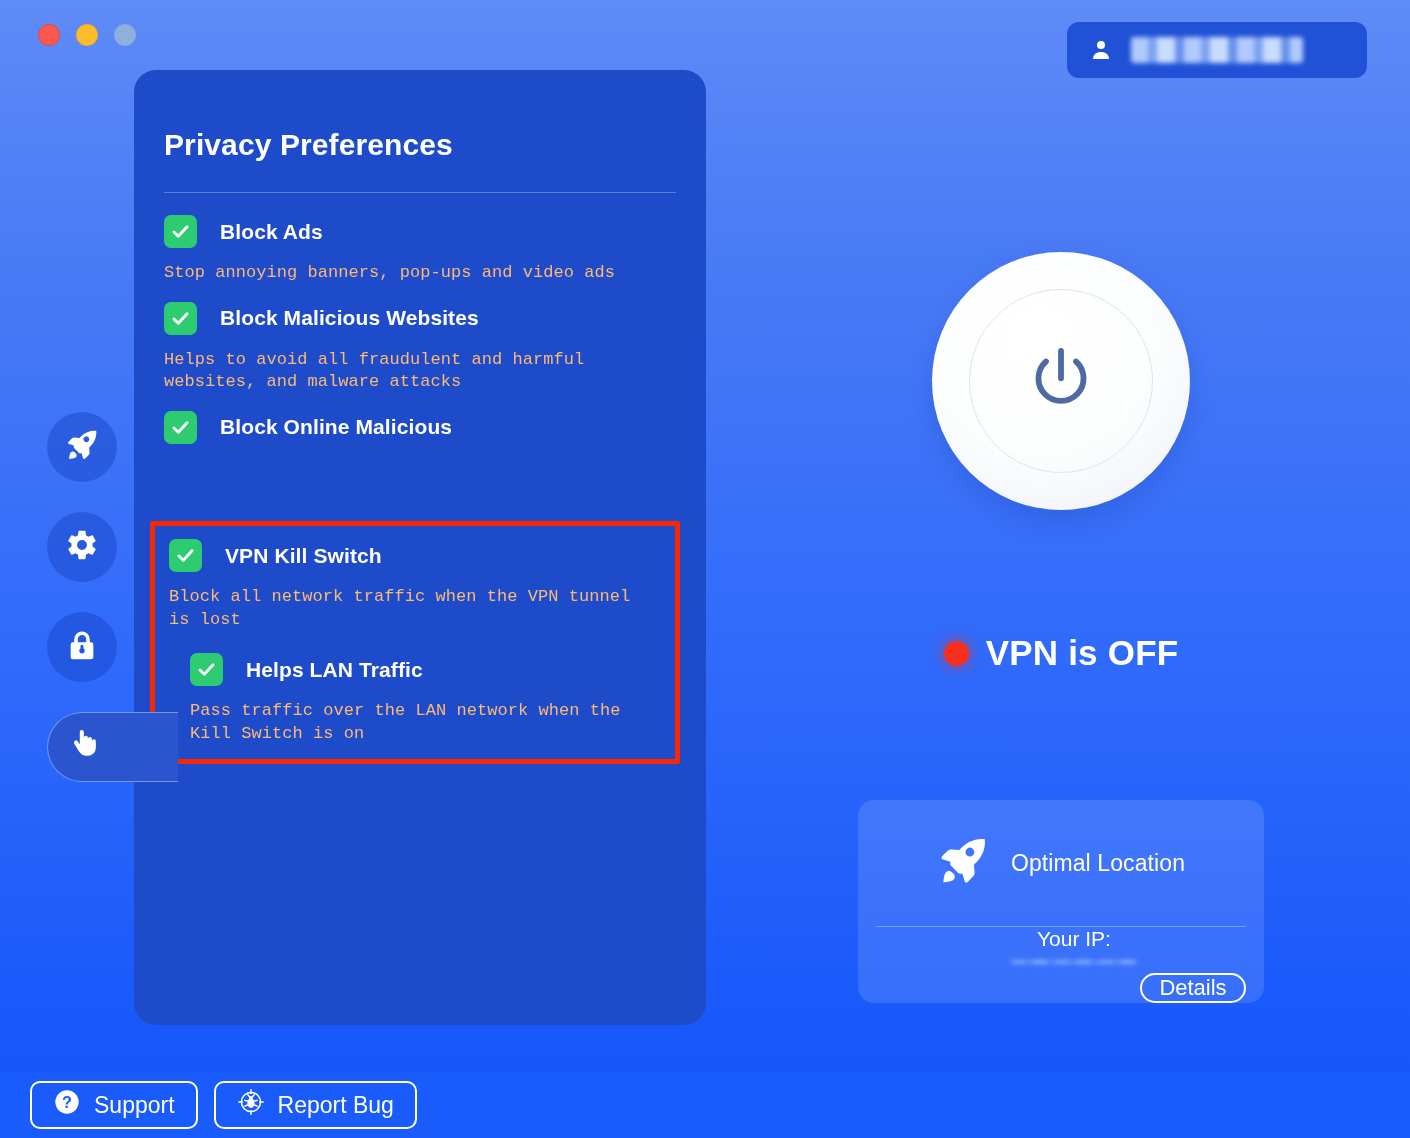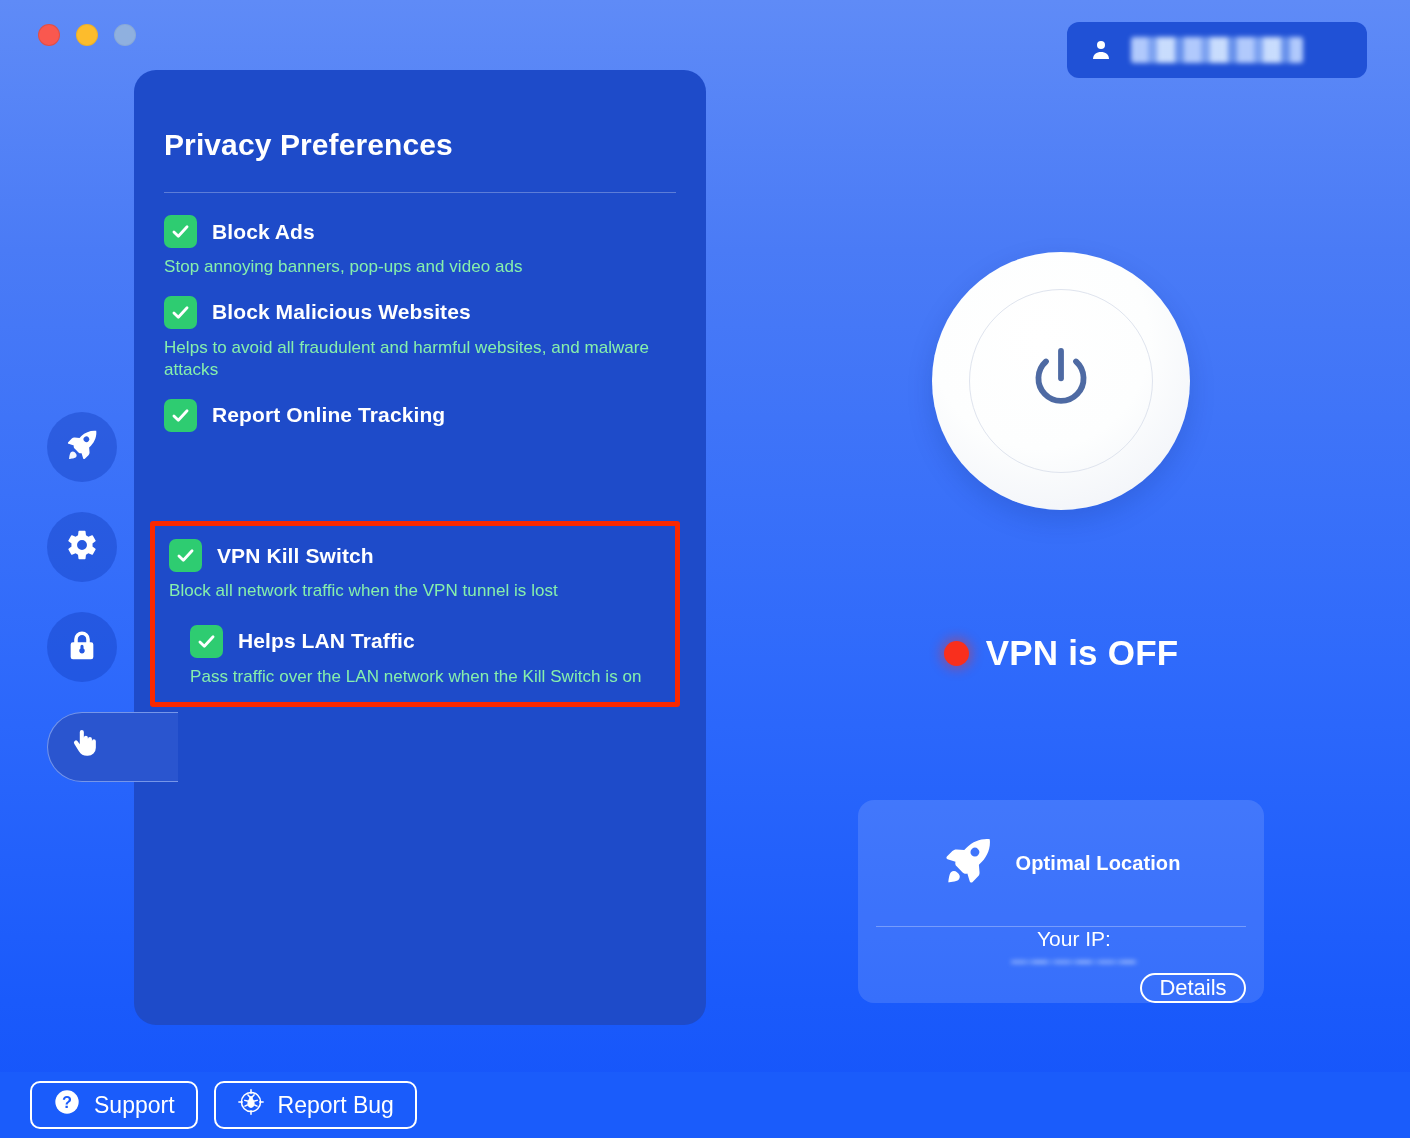--- a/index.html
+++ b/index.html
@@ -127,21 +127,21 @@
   }
 
   .pref-list { padding: 22px 30px 0 30px; }
 
   .pref {
     margin-bottom: 17px;
   }
   .pref-head {
     display: flex;
     align-items: center;
-    gap: 15px;
+    gap: 23px;
   }
   .checkbox {
     width: 33px;
     height: 33px;
     border-radius: 7px;
     background: #2ecc71;
     flex: 0 0 auto;
     display: flex;
     align-items: center;
     justify-content: center;
@@ -150,25 +150,26 @@
   .checkbox svg { width: 21px; height: 21px; stroke: #ffffff; stroke-width: 3.2; fill: none;
                   stroke-linecap: round; stroke-linejoin: round; }
   .pref-label {
     font-size: 21px;
     font-weight: bold;
     color: #ffffff;
     letter-spacing: .1px;
   }
   .pref-desc {
     font-size: 17px;
-    color: #86efac;
+    color: #fdba74;
     line-height: 1.33;
-    margin-top: 8px;
+    margin-top: 14px;
     letter-spacing: .05px;
     max-width: 500px;
+    font-family: Liberation Mono, monospace;
   }
 
   
   .highlight-group {
     position: absolute;
     left: 16px;
     top: 451px;
     width: 530px;
     border: 5px solid #f92800;
     border-radius: 3px;
@@ -246,22 +247,22 @@
   }
   .location-head {
     height: 126px;
     display: flex;
     align-items: center;
     justify-content: center;
     gap: 22px;
   }
   .location-head .rocket { width: 52px; height: 52px; fill: #ffffff; }
   .location-name {
-    font-size: 20px;
-    font-weight: bold;
+    font-size: 23px;
+    font-weight: normal;
     color: #ffffff;
     letter-spacing: .1px;
   }
   .location-sep {
     margin: 0 18px;
     height: 1px;
     background: rgba(255,255,255,.30);
   }
   .location-foot {
     height: 76px;
@@ -426,21 +427,21 @@
         <div class="pref-desc">Helps to avoid all fraudulent and harmful websites, and malware attacks</div>
       </div>
 
       <div class="pref">
         <div class="pref-head">
           <span class="checkbox">
             <svg viewBox="0 0 24 24">
                 <polyline points="4.5,12.5 9.5,17.5 19.5,6.5"></polyline>
               </svg>
           </span>
-          <span class="pref-label">Report Online Tracking</span>
+          <span class="pref-label">Block Online Malicious</span>
         </div>
       </div>
 
     </div>
 
     <div class="highlight-group">
 
       <div class="pref">
         <div class="pref-head">
           <span class="checkbox">

